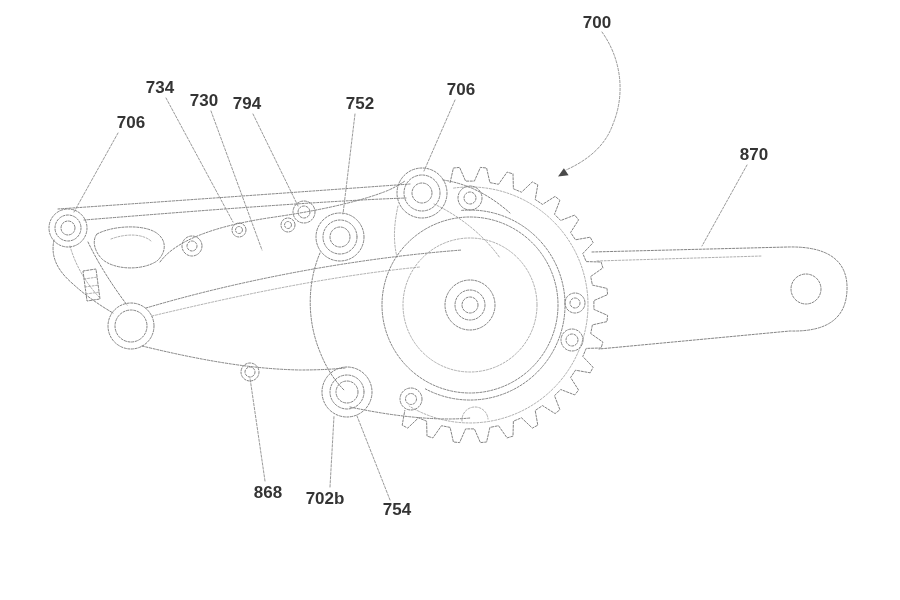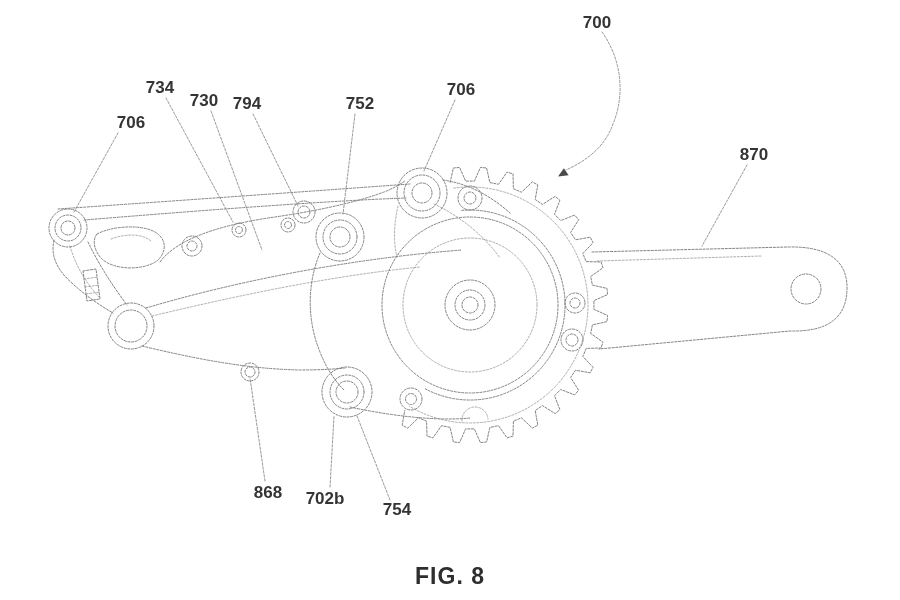--- a/index.html
+++ b/index.html
@@ -157,14 +157,13 @@
         <line x1="330" y1="487" x2="334" y2="416" class="lead"></line>
         <text x="325" y="504" text-anchor="middle" class="ref">702b</text>
         <line x1="390" y1="500" x2="357" y2="416" class="lead"></line>
         <text x="397" y="515" text-anchor="middle" class="ref">754</text>
         <path d="M 602,32 C 622,60 625,95 613,124 C 605,147 586,161 566,170" class="lead"></path>
         <polygon points="558,176.5 563.9,168.2 568.6,175.2" class="arrowhead"></polygon>
         <text x="597" y="28" text-anchor="middle" class="ref">700</text>
       </g>
   </svg>
 
-  <div class="caption">FIG. 8</div>
 </div>
 
 </body></html>

